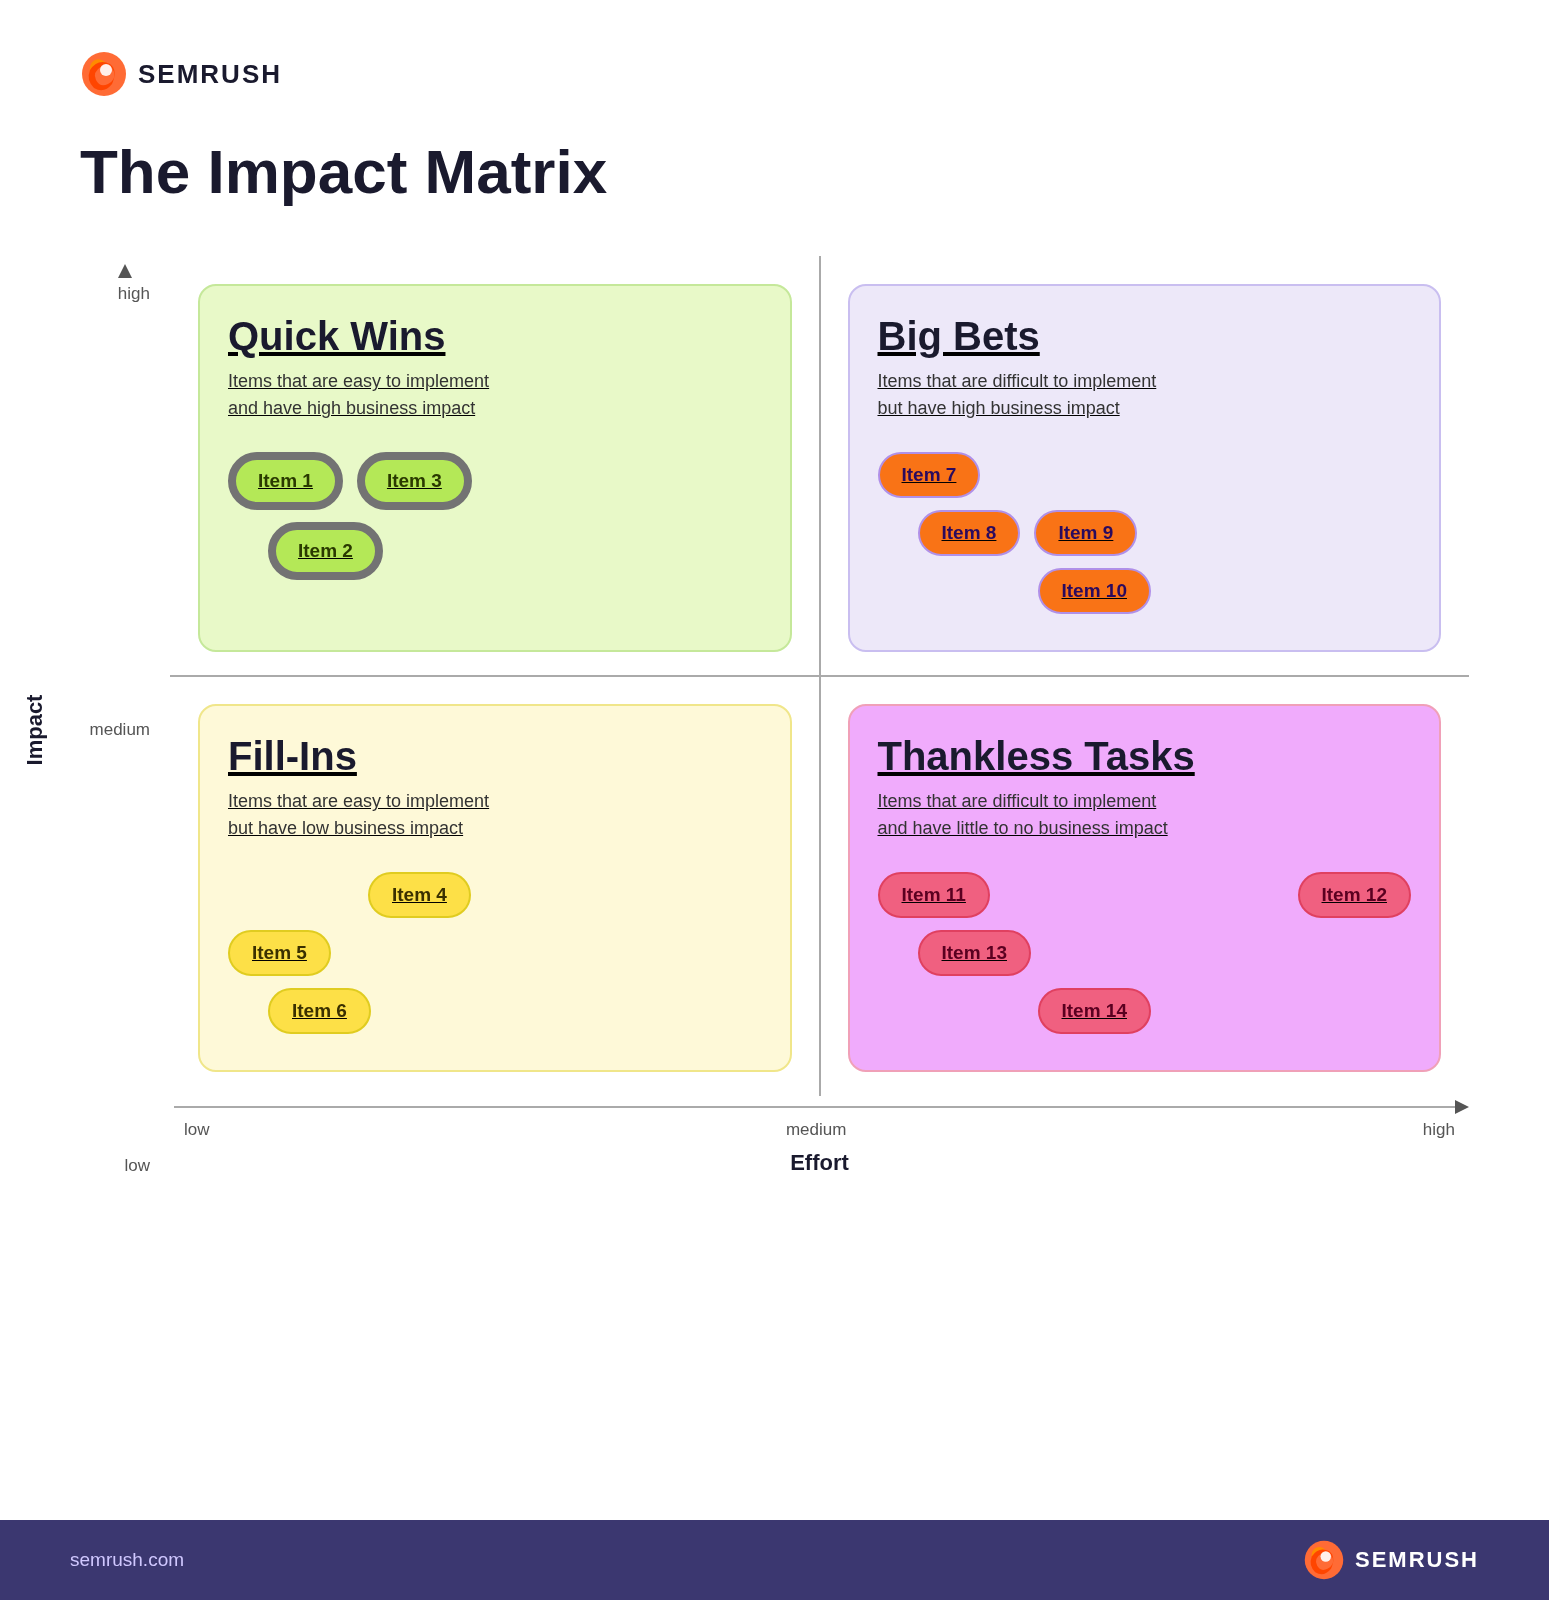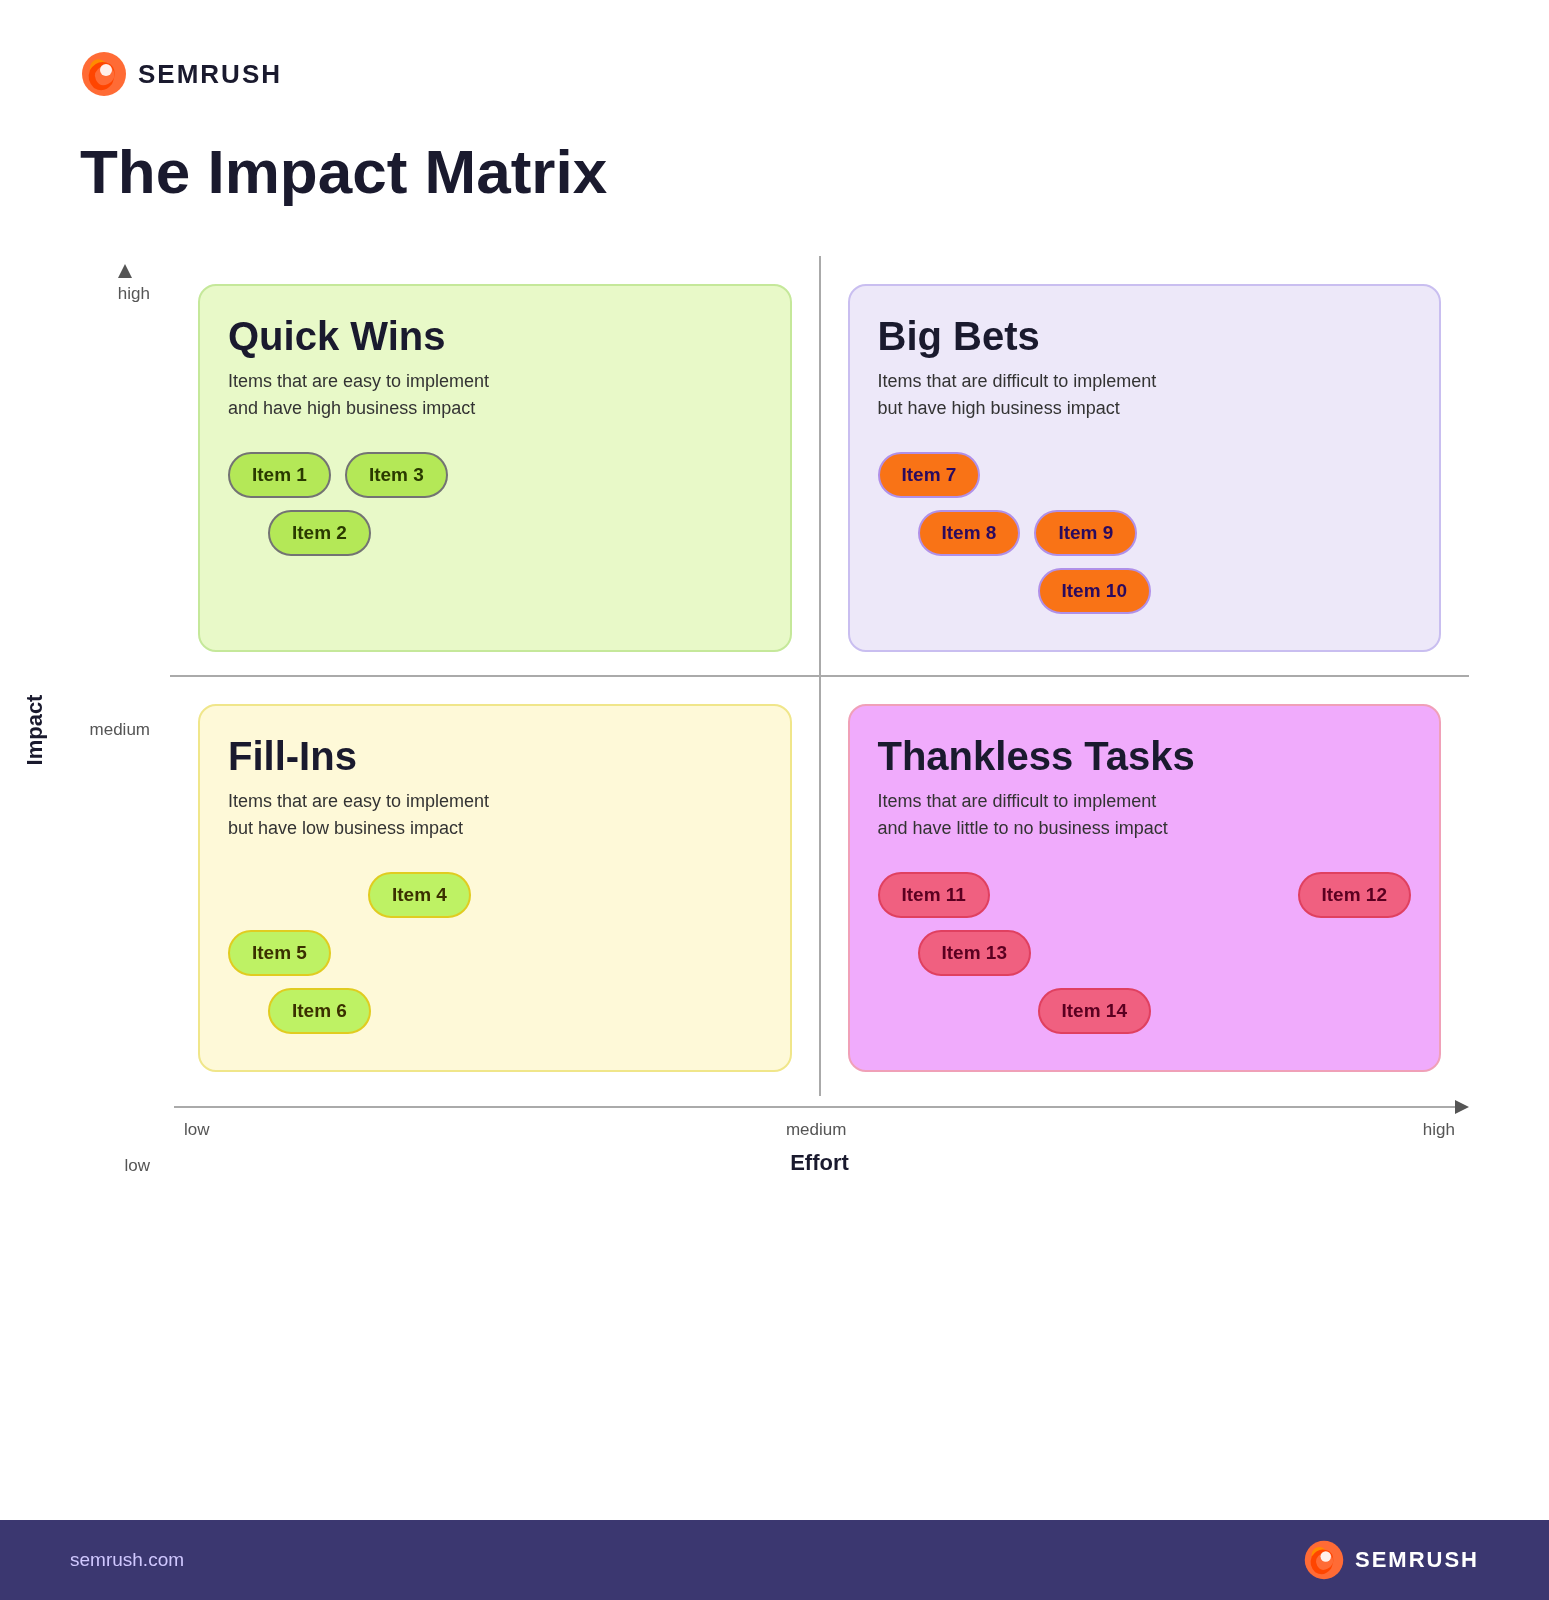--- a/index.html
+++ b/index.html
@@ -47,20 +47,21 @@
       font-size: 17px;
       color: #555;
       padding-right: 8px;
     }
 
     
     .quadrant {
       flex: 1;
       padding: 28px 28px 24px 28px;
       position: relative;
+      text-decoration: underline;
     }
     .quadrant-inner {
       border-radius: 18px;
       padding: 28px 28px 36px 28px;
       height: 100%;
       position: relative;
     }
     .q-top-left .quadrant-inner { background: #e8f9c8; border: 2px solid #c5e89a; }
     .q-top-right .quadrant-inner { background: #ede8f9; border: 2px solid #c9bef0; }
     .q-bottom-left .quadrant-inner { background: #fef9d8; border: 2px solid #f0e68a; }
@@ -88,31 +89,31 @@
       font-size: 19px;
       font-weight: 600;
       white-space: nowrap;
       cursor: default;
     }
 
     
     .q-top-left .item-pill {
       background: #b4e857;
       color: #2a3a00;
-      border: 2px solid #737373;
+      border: 8px solid #737373;
     }
     
     .q-top-right .item-pill {
       background: #f97316;
       color: #2a0a5e;
       border: 2px solid #b090e8;
     }
     
     .q-bottom-left .item-pill {
-      background: #bef264;
+      background: #fde047;
       color: #3a3000;
       border: 2px solid #e0cc20;
     }
     
     .q-bottom-right .item-pill {
       background: #f06080;
       color: #5a0020;
       border: 2px solid #e04060;
     }
     .x-ticks {

